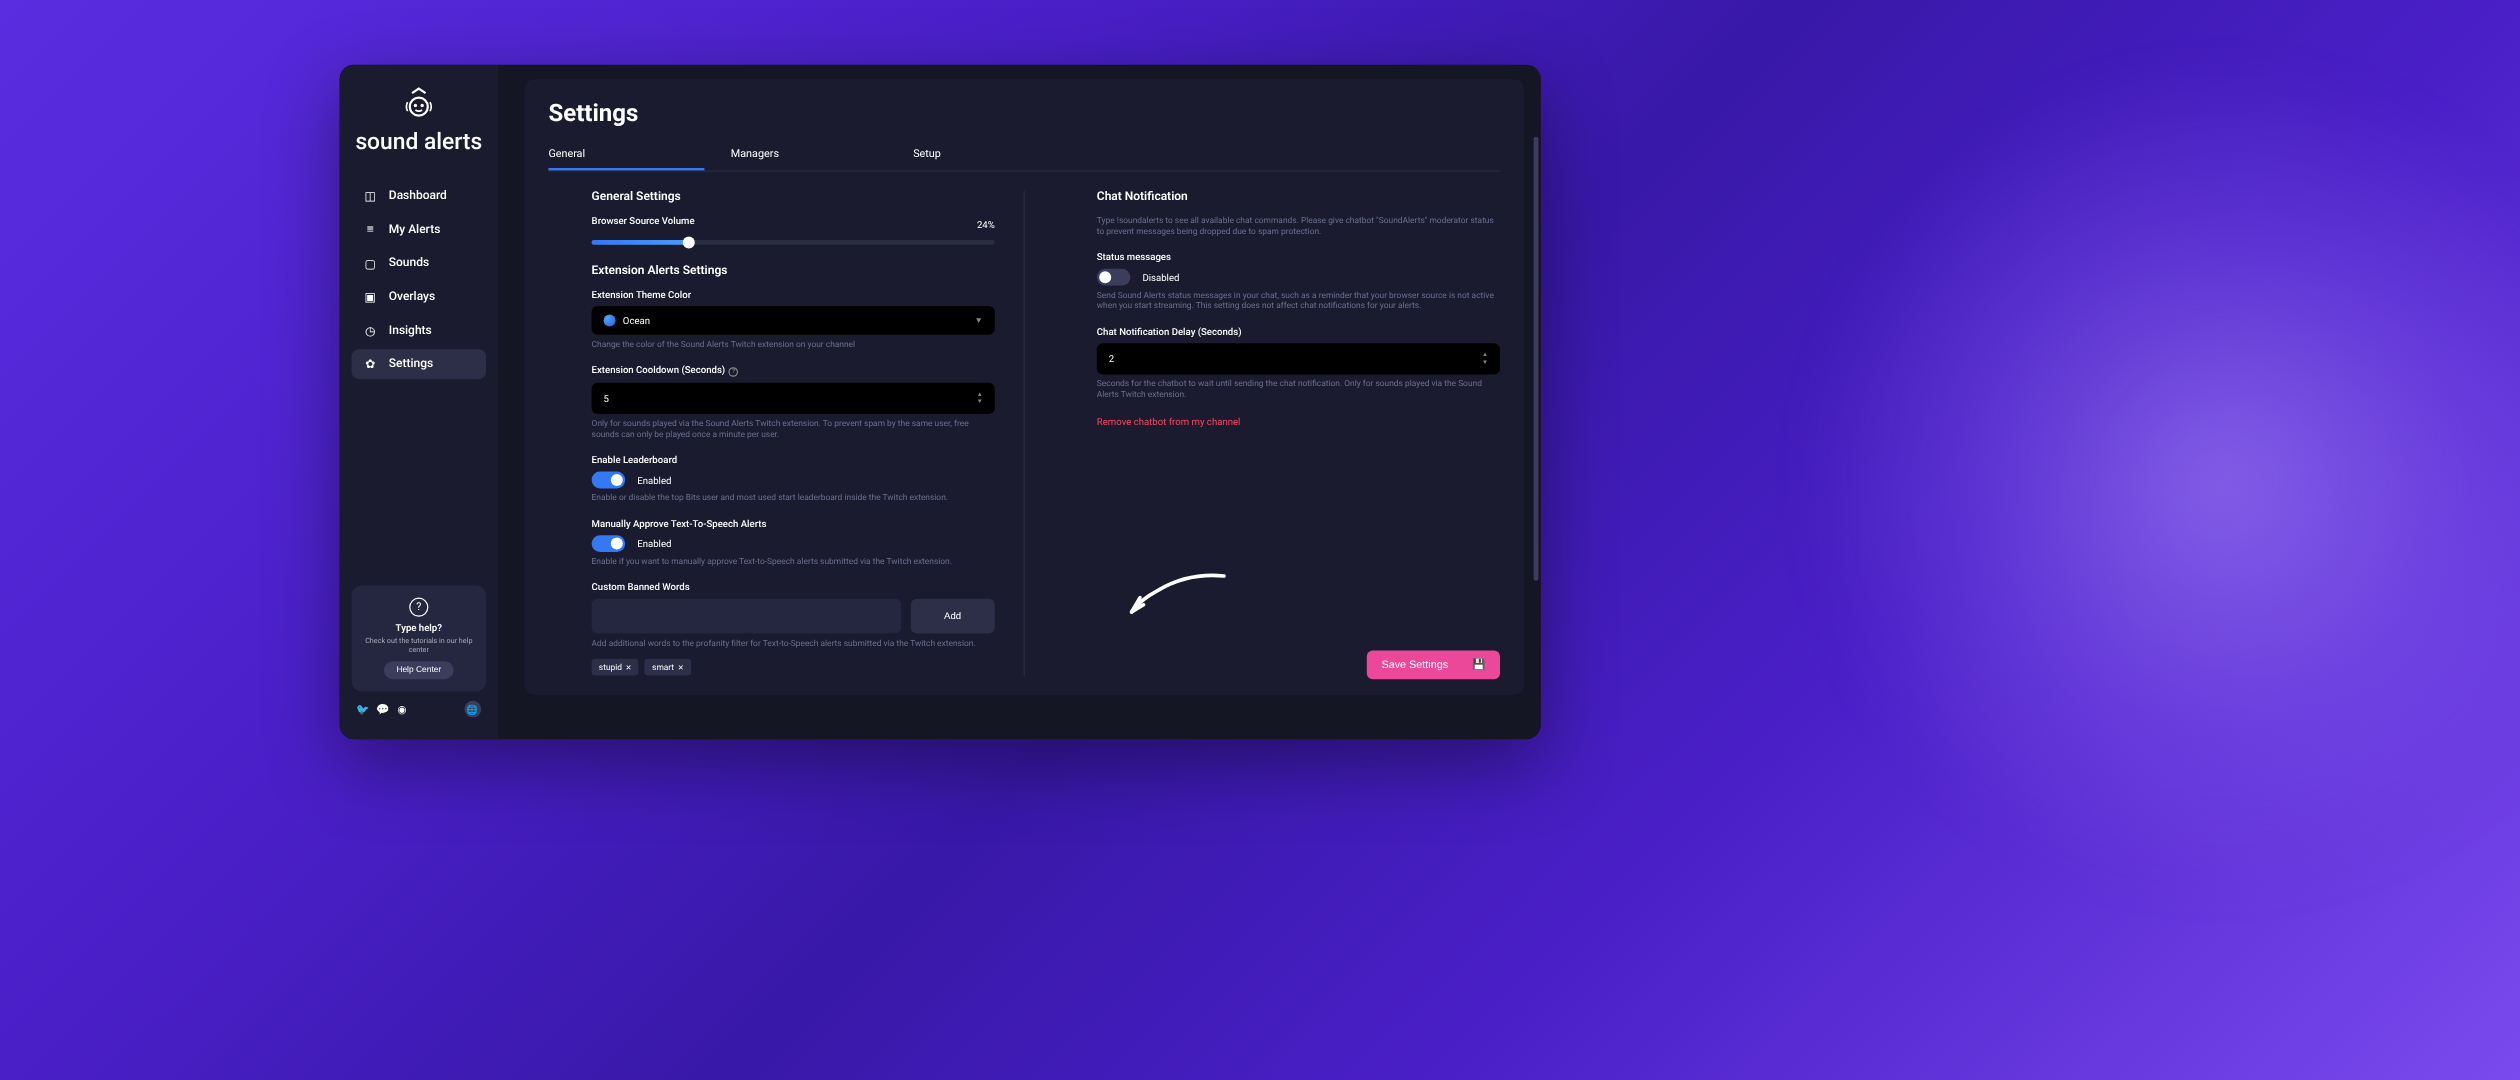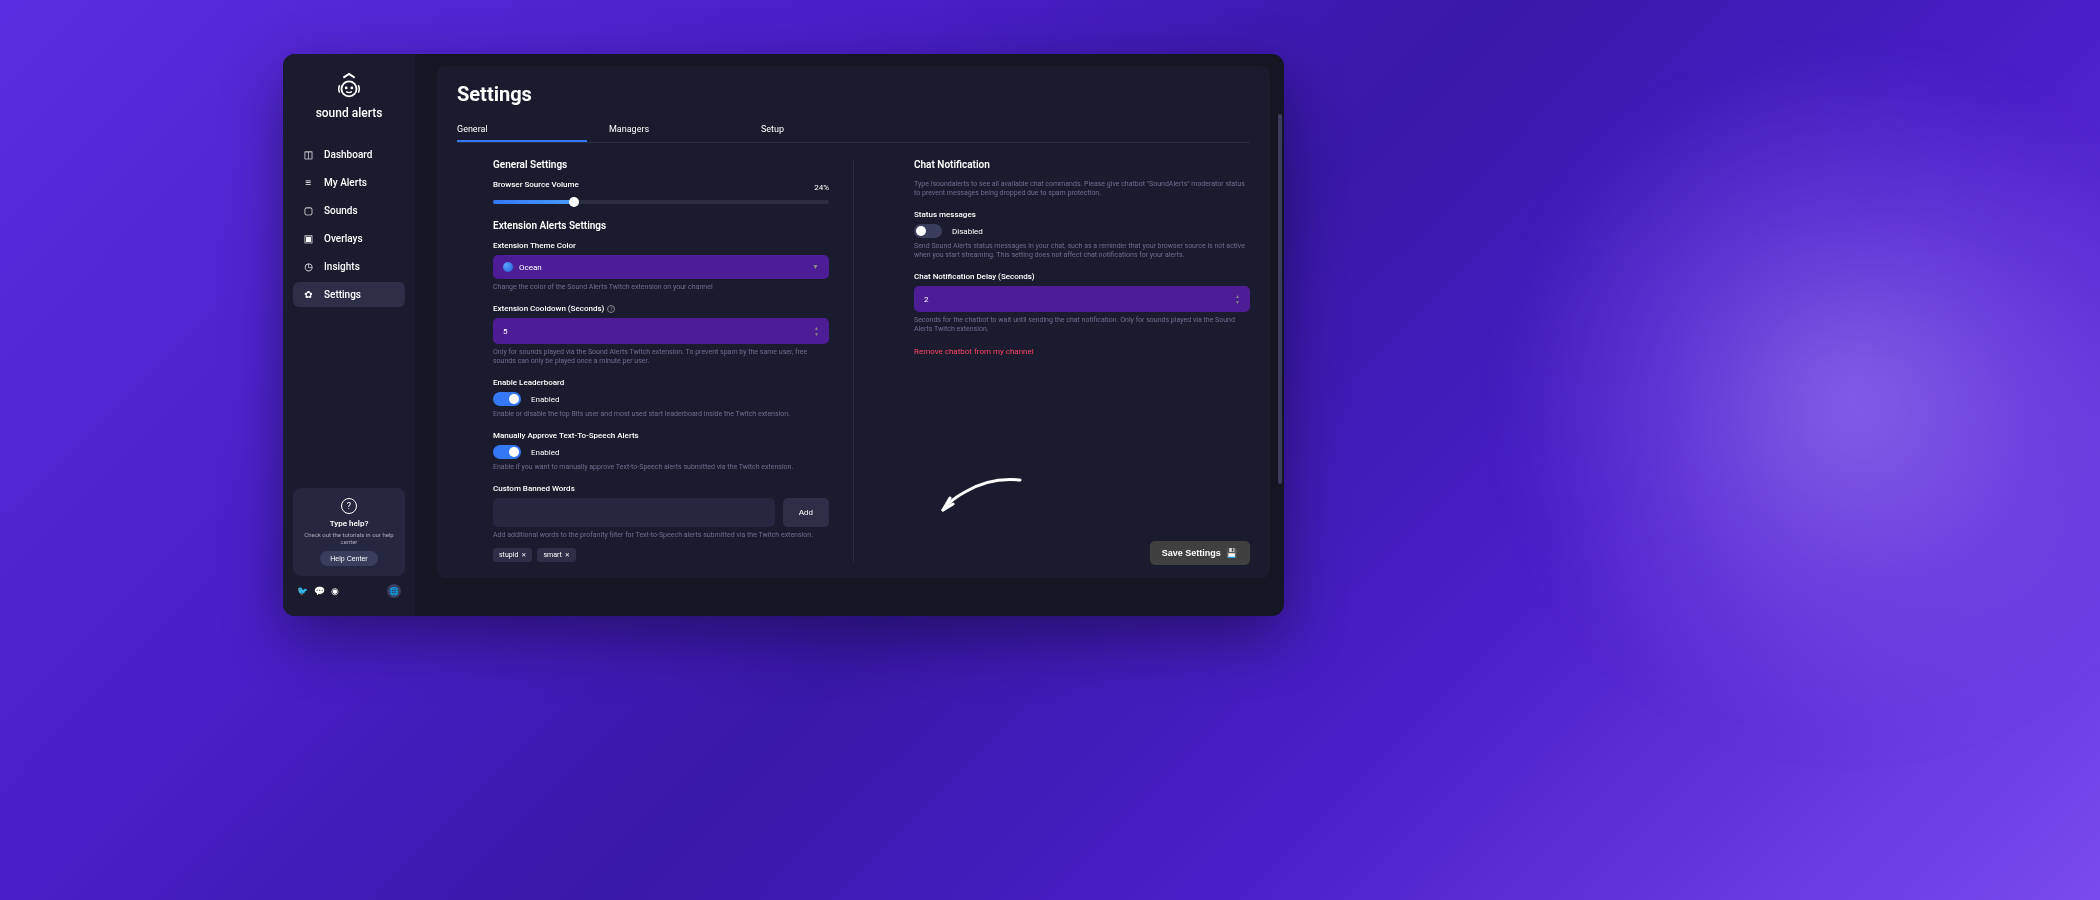--- a/index.html
+++ b/index.html
@@ -46,21 +46,21 @@
   align-items: center;
   margin-bottom: 22px;
 }
 .logo-icon {
   width: 30px;
   height: 30px;
   margin-bottom: 4px;
 }
 .logo-text {
   color: #fff;
-  font-size: 12px;
+  font-size: 19px;
   font-weight: 500;
 }
 .nav-items {
   display: flex;
   flex-direction: column;
   gap: 3px;
 }
 .nav-item {
   display: flex;
   align-items: center;
@@ -248,21 +248,21 @@
   position: absolute;
   left: 24%;
   top: 50%;
   transform: translate(-50%, -50%);
   width: 10px;
   height: 10px;
   background: #fff;
   border-radius: 50%;
 }
 .select {
-  background: #4c1d95;
+  background: #000000;
   border-radius: 5px;
   padding: 7px 10px;
   display: flex;
   align-items: center;
   justify-content: space-between;
   cursor: pointer;
 }
 .select-value {
   display: flex;
   align-items: center;
@@ -325,21 +325,21 @@
   border: none;
   border-radius: 5px;
   padding: 7px 10px;
   color: #fff;
 }
 .add-btn {
   background: #2d2f48;
   color: #fff;
   border: none;
   border-radius: 5px;
-  padding: 7px 16px;
+  padding: 7px 28px;
   font-size: 8px;
   cursor: pointer;
 }
 .chips {
   display: flex;
   gap: 5px;
   margin-top: 7px;
 }
 .chip {
   background: #2d2f48;
@@ -369,30 +369,30 @@
 }
 .remove-link {
   color: #ff4466;
   font-size: 8px;
   cursor: pointer;
 }
 .save-btn {
   position: absolute;
   right: 20px;
   bottom: 13px;
-  background: #404040;
+  background: #ec4899;
   color: #fff;
   border: none;
   border-radius: 5px;
   padding: 7px 12px;
   font-size: 9px;
-  font-weight: 700;
-  display: flex;
-  align-items: center;
-  gap: 6px;
+  font-weight: 400;
+  display: flex;
+  align-items: center;
+  gap: 20px;
   cursor: pointer;
 }
 .scrollbar {
   position: absolute;
   right: 2px;
   top: 60px;
   width: 4px;
   height: 370px;
   background: #3a3d5c;
   border-radius: 2px;

